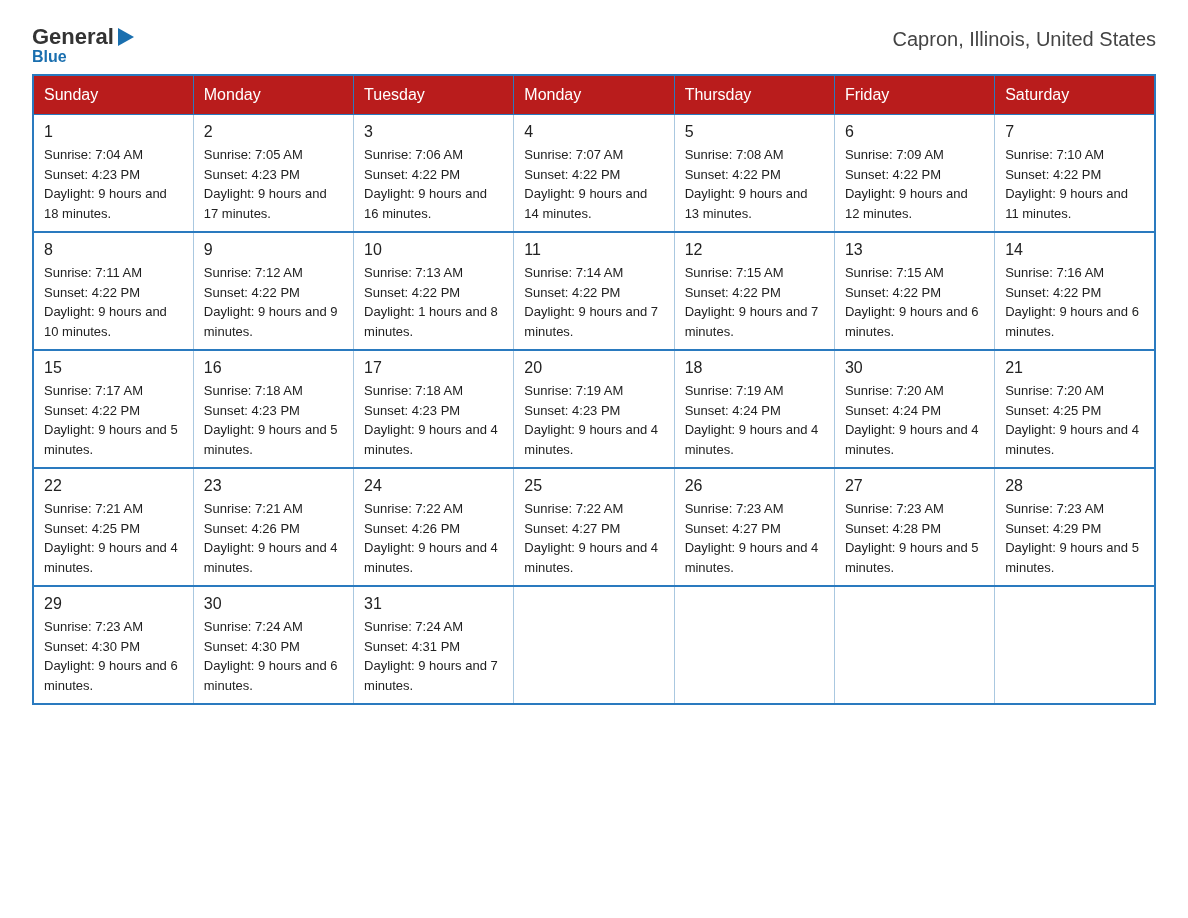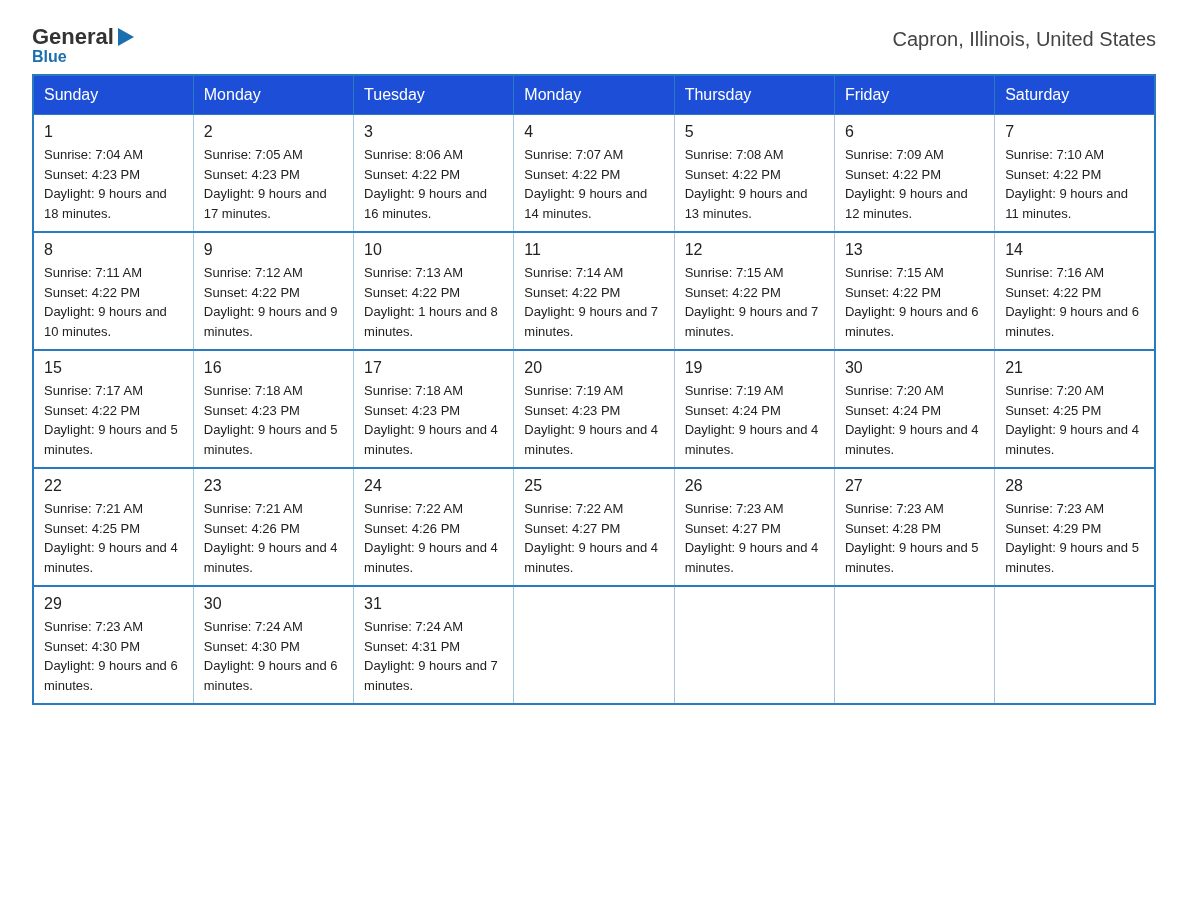--- a/index.html
+++ b/index.html
@@ -50,21 +50,21 @@
       color: #444;
       margin-top: 4px;
       text-align: center;
     }
     .calendar {
       width: 100%;
       border-collapse: collapse;
       border: 2px solid #2a7abf;
     }
     .calendar thead tr th {
-      background-color: #1d4ed8;
+      background-color: #b91c1c;
       color: #fff;
       font-size: 16px;
       font-weight: normal;
       padding: 10px 10px;
       text-align: left;
       border: 1px solid #2a7abf;
     }
     .calendar tbody tr td {
       vertical-align: top;
       padding: 8px 10px;
@@ -138,21 +138,21 @@
           <span class="day-number">2</span>
           <div class="day-info">
             <span>Sunrise: 7:05 AM</span><br>
             <span>Sunset: 4:23 PM</span><br>
             <span>Daylight: 9 hours and 17 minutes.</span>
           </div>
         </td>
         <td>
           <span class="day-number">3</span>
           <div class="day-info">
-            <span>Sunrise: 8:06 AM</span><br>
+            <span>Sunrise: 7:06 AM</span><br>
             <span>Sunset: 4:22 PM</span><br>
             <span>Daylight: 9 hours and 16 minutes.</span>
           </div>
         </td>
         <td>
           <span class="day-number">4</span>
           <div class="day-info">
             <span>Sunrise: 7:07 AM</span><br>
             <span>Sunset: 4:22 PM</span><br>
             <span>Daylight: 9 hours and 14 minutes.</span>
@@ -268,21 +268,21 @@
         </td>
         <td>
           <span class="day-number">20</span>
           <div class="day-info">
             <span>Sunrise: 7:19 AM</span><br>
             <span>Sunset: 4:23 PM</span><br>
             <span>Daylight: 9 hours and 4 minutes.</span>
           </div>
         </td>
         <td>
-          <span class="day-number">19</span>
+          <span class="day-number">18</span>
           <div class="day-info">
             <span>Sunrise: 7:19 AM</span><br>
             <span>Sunset: 4:24 PM</span><br>
             <span>Daylight: 9 hours and 4 minutes.</span>
           </div>
         </td>
         <td>
           <span class="day-number">30</span>
           <div class="day-info">
             <span>Sunrise: 7:20 AM</span><br>

